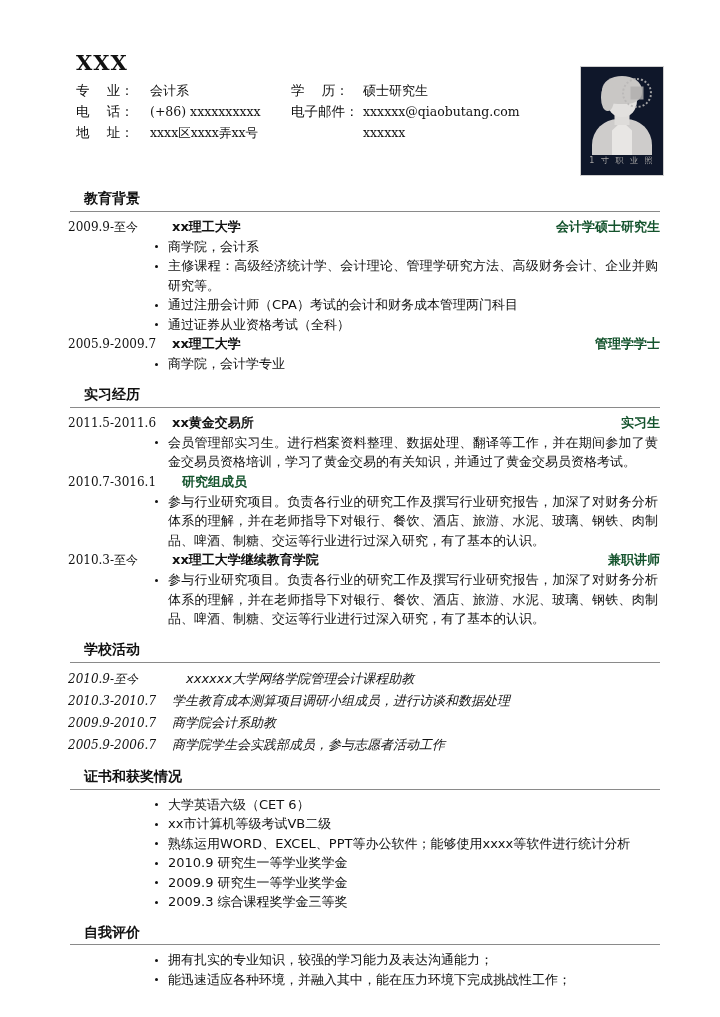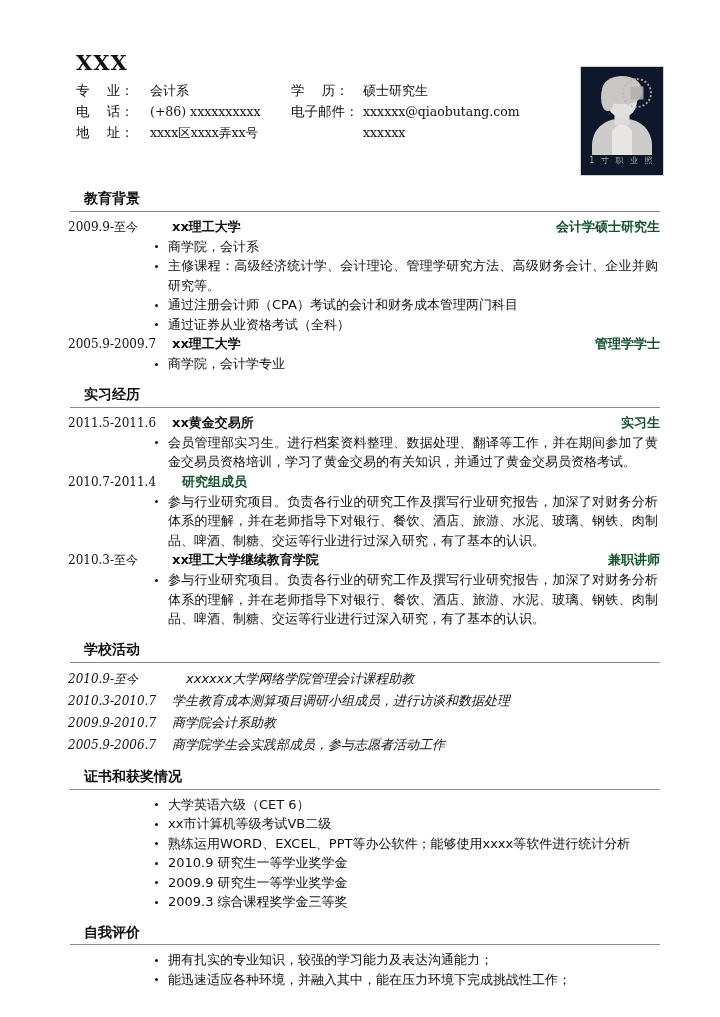--- a/index.html
+++ b/index.html
@@ -372,21 +372,21 @@
         <span class="entry-org">xx黄金交易所</span>
         <span class="entry-role">实习生</span>
       </div>
       <ul class="bullets">
         <li>会员管理部实习生。进行档案资料整理、数据处理、翻译等工作，并在期间参加了黄金交易员资格培训，学习了黄金交易的有关知识，并通过了黄金交易员资格考试。</li>
       </ul>
     </div>
 
     <div>
       <div class="entry-head">
-        <span class="entry-date">2010.7-2011.4</span>
+        <span class="entry-date">2010.7-3016.1</span>
         <span class="entry-role">研究组成员</span>
       </div>
       <ul class="bullets">
         <li>参与行业研究项目。负责各行业的研究工作及撰写行业研究报告，加深了对财务分析体系的理解，并在老师指导下对银行、餐饮、酒店、旅游、水泥、玻璃、钢铁、肉制品、啤酒、制糖、交运等行业进行过深入研究，有了基本的认识。</li>
       </ul>
     </div>
 
     <div>
       <div class="entry-head">
         <span class="entry-date">2010.3-至今</span>

